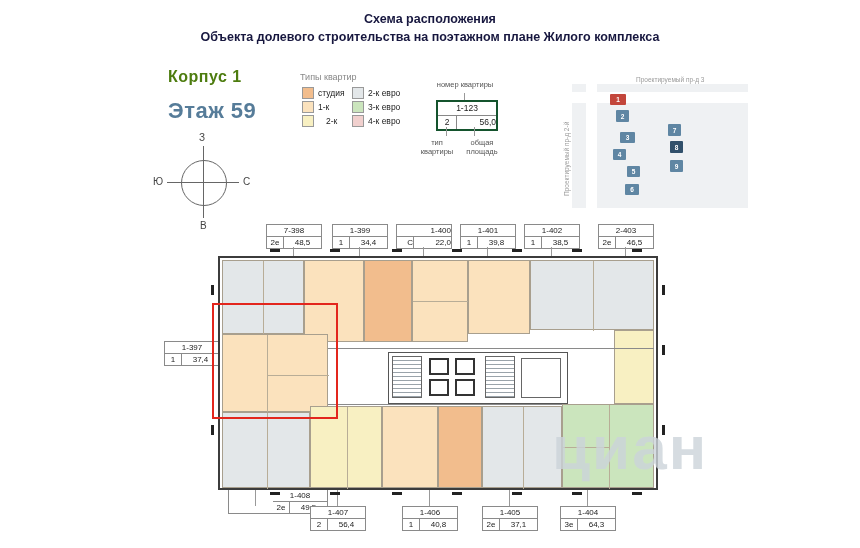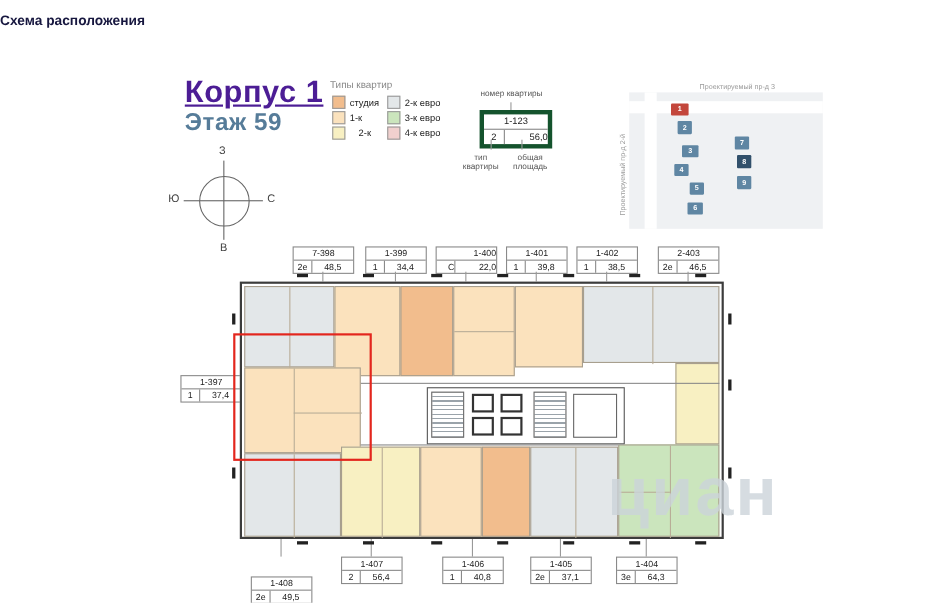--- a/index.html
+++ b/index.html
@@ -1,35 +1,35 @@
 <!DOCTYPE html>
 <html><head>
 <meta charset="utf-8">
 <style>
   html,body{margin:0;padding:0;}
   body{width:860px;height:548px;position:relative;background:#fff;overflow:hidden;
        font-family:"Liberation Sans","DejaVu Sans",sans-serif;color:#222;}
   .abs{position:absolute;}
   
-  .page-title{left:0;top:10px;width:860px;font-weight:bold;
+  .page-title{left:0;top:10px;width:860px;text-align:center;font-weight:bold;
               font-size:12.5px;color:#17173f;line-height:1.45;}
   
-  .korpus{left:168px;top:68px;font-size:28px;font-weight:700;color:#4c1d95;letter-spacing:.5px;text-decoration:underline;}
+  .korpus{left:168px;top:68px;font-size:16px;font-weight:700;color:#4d7c0f;letter-spacing:.5px;}
   .floor{left:168px;top:98px;font-size:22px;font-weight:700;color:#567c99;letter-spacing:.5px;}
   
   .cmp-line{background:#666;}
   .cmp-circle{left:181px;top:160px;width:44px;height:44px;border:1px solid #666;border-radius:50%;}
   .cmp-letter{font-size:10px;color:#444;}
   
   .legend-title{font-size:9px;color:#888;}
   .legend-item{display:flex;align-items:center;gap:4px;font-size:8.5px;color:#222;}
   .swatch{width:10px;height:10px;border:1px solid #999;display:inline-block;}
   
   .ex-caption{font-size:7.5px;color:#555;text-align:center;line-height:1.2;}
-  .ex-box{width:58px;border:4px solid #14532d;background:#fff;font-size:8.5px;text-align:center;}
+  .ex-box{width:58px;border:2px solid #14532d;background:#fff;font-size:8.5px;text-align:center;}
   .ex-box .num{height:13px;line-height:13px;border-bottom:1px solid #888;}
   .ex-box .row{display:flex;height:13px;line-height:13px;}
   .ex-box .t{width:18px;border-right:1px solid #888;}
   .ex-box .a{flex:1;text-align:right;}
   .thin-line{background:#999;}
   
   .map{left:572px;top:84px;width:176px;height:124px;background:#eff1f3;}
   .road{position:absolute;background:#fff;}
   .bld{position:absolute;display:flex;align-items:center;justify-content:center;
        color:#fff;font-size:6.5px;font-weight:bold;background:#5f86a3;border-radius:1px;}
@@ -60,20 +60,21 @@
   .tick{position:absolute;background:#222;}
   .hl{left:212px;top:303px;width:122px;height:112px;border:2.5px solid #e3261d;z-index:8;}
   .watermark{left:552px;top:412px;font-size:62px;font-weight:bold;color:#ccd4da;
              opacity:.8;letter-spacing:2px;z-index:9;}
 </style>
 </head>
 <body>
 
 <div class="abs page-title">
   <div>Схема расположения</div>
+  <div>Объекта долевого строительства на поэтажном плане Жилого комплекса</div>
 </div>
 
 <div class="abs korpus">Корпус 1</div>
 <div class="abs floor">Этаж 59</div>
 
 <div class="abs cmp-line" style="left:203px;top:146px;width:1px;height:72px;"></div>
 <div class="abs cmp-line" style="left:167px;top:182px;width:72px;height:1px;"></div>
 <div class="abs cmp-circle"></div>
 <div class="abs cmp-letter" style="left:199px;top:132px;">З</div>
 <div class="abs cmp-letter" style="left:153px;top:176px;">Ю</div>
@@ -187,21 +188,21 @@
 <div class="lline" style="left:625px;top:247px;height:9px;"></div>
 
 <div class="apt" style="left:164px;top:341px;">
   <div class="num">1-397</div>
   <div class="row">
       <span class="t">1</span>
       <span class="a">37,4</span>
     </div>
 </div>
 
-<div class="apt" style="left:228px;top:524px;">
+<div class="apt" style="left:228px;top:489px;padding-left:44px;">
   <div class="num">1-408</div>
   <div class="row">
       <span class="t">2е</span>
       <span class="a">49,5</span>
     </div>
 </div>
 <div class="apt" style="left:310px;top:506px;">
   <div class="num">1-407</div>
   <div class="row">
       <span class="t">2</span>

